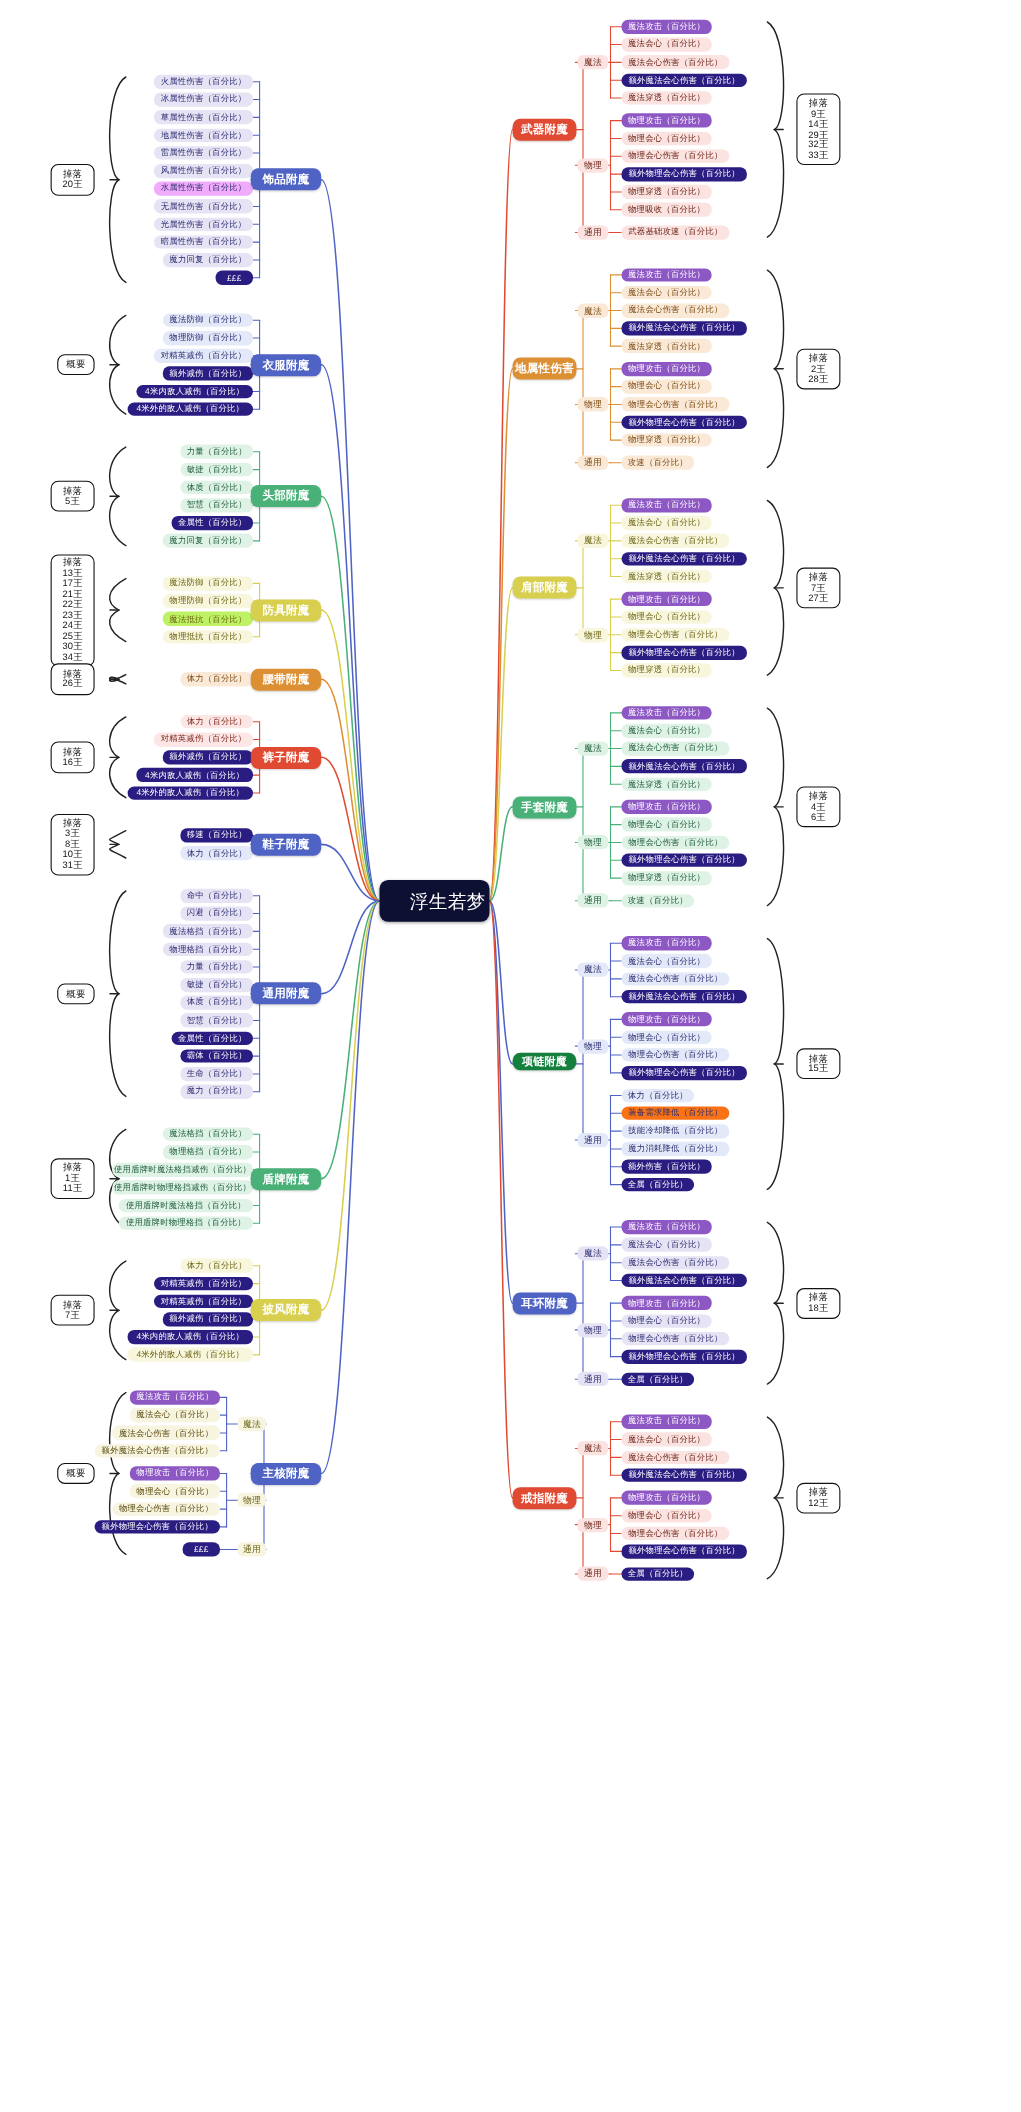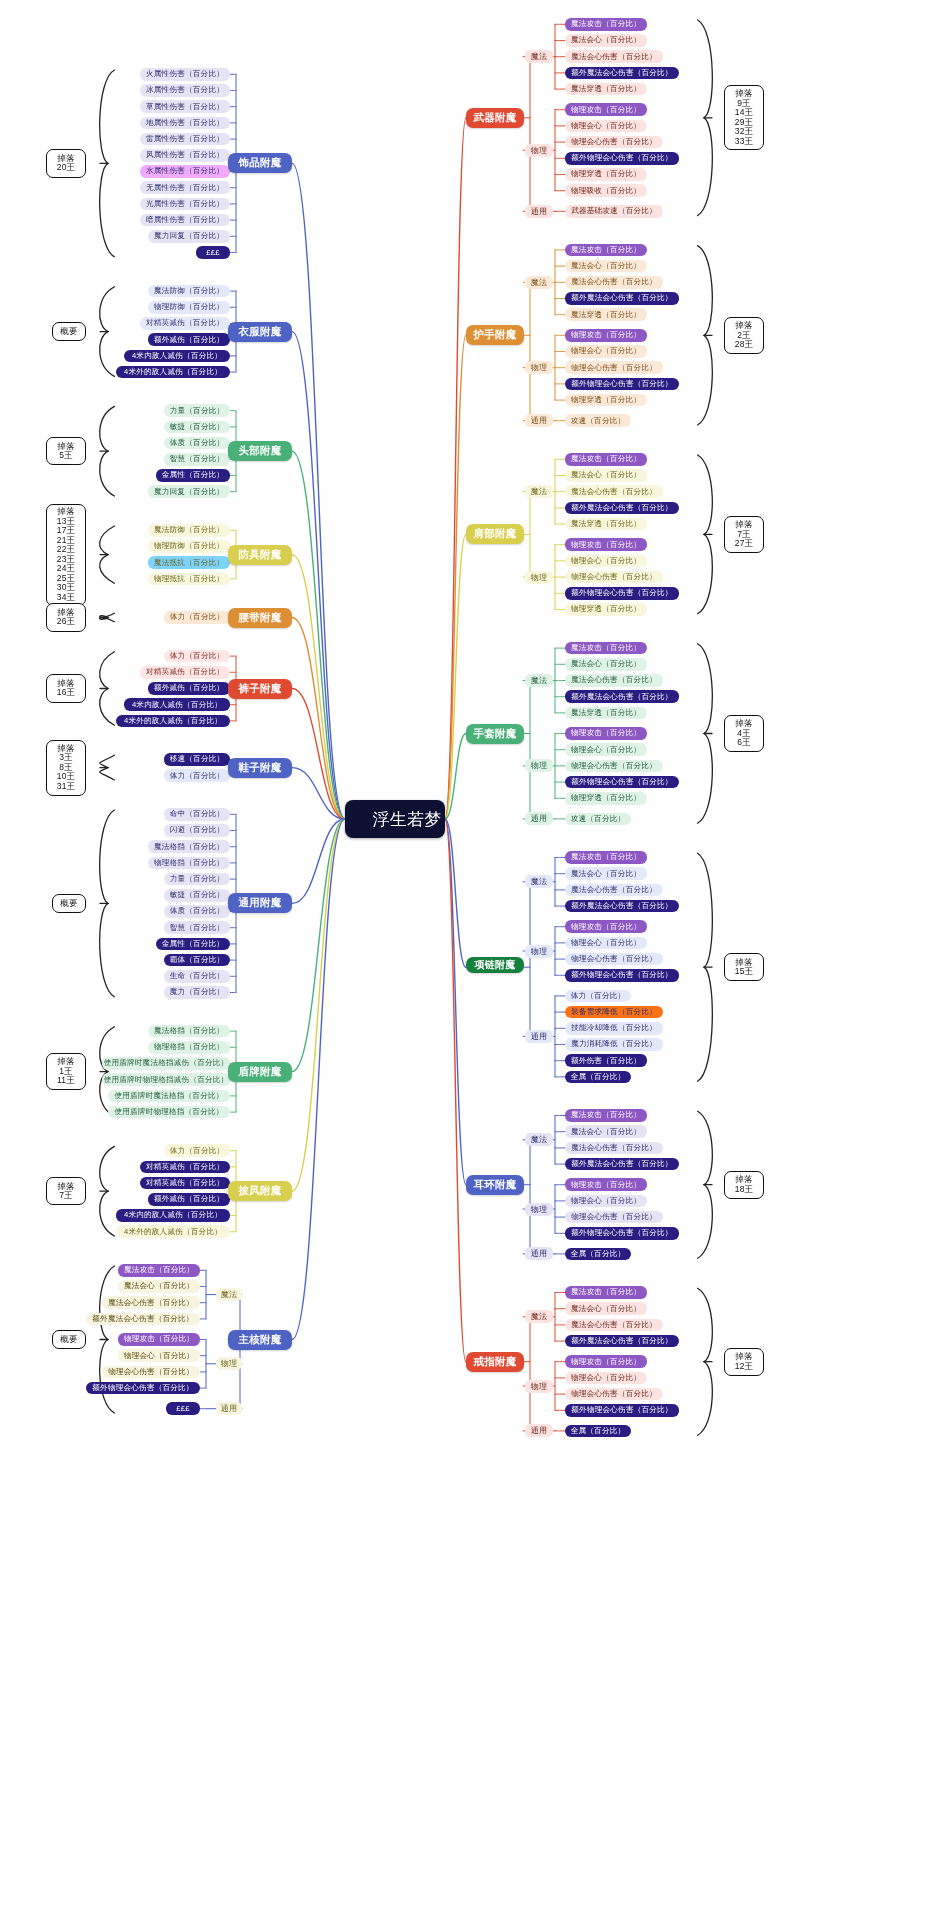--- a/index.html
+++ b/index.html
@@ -365,21 +365,21 @@
       <div class="node leaf" style="left: 565px; top: 308.4px; width: 82px; height: 12.6px; font-size: 7.6px; background: rgb(251, 233, 216); color: rgb(122, 74, 16);">魔法穿透（百分比）</div>
       <div class="node grp" style="left: 525px; top: 275.8px; width: 28px; height: 13px; background: rgb(251, 233, 216); color: rgb(122, 74, 16); font-size: 8px;">魔法</div>
       <div class="node leaf" style="left: 565px; top: 329px; width: 82px; height: 12.6px; font-size: 7.6px; background: rgb(142, 88, 196); color: rgb(255, 255, 255);">物理攻击（百分比）</div>
       <div class="node leaf" style="left: 565px; top: 345.2px; width: 82px; height: 12.6px; font-size: 7.6px; background: rgb(251, 233, 216); color: rgb(122, 74, 16);">物理会心（百分比）</div>
       <div class="node leaf" style="left: 565px; top: 361.4px; width: 98px; height: 12.6px; font-size: 7.6px; background: rgb(251, 233, 216); color: rgb(122, 74, 16);">物理会心伤害（百分比）</div>
       <div class="node leaf" style="left: 565px; top: 377.6px; width: 114px; height: 12.6px; font-size: 7.6px; background: rgb(42, 29, 130); color: rgb(255, 255, 255);">额外物理会心伤害（百分比）</div>
       <div class="node leaf" style="left: 565px; top: 393.8px; width: 82px; height: 12.6px; font-size: 7.6px; background: rgb(251, 233, 216); color: rgb(122, 74, 16);">物理穿透（百分比）</div>
       <div class="node grp" style="left: 525px; top: 361.2px; width: 28px; height: 13px; background: rgb(251, 233, 216); color: rgb(122, 74, 16); font-size: 8px;">物理</div>
       <div class="node leaf" style="left: 565px; top: 414.4px; width: 66px; height: 12.6px; font-size: 7.6px; background: rgb(251, 233, 216); color: rgb(122, 74, 16);">攻速（百分比）</div>
       <div class="node grp" style="left: 525px; top: 414.2px; width: 28px; height: 13px; background: rgb(251, 233, 216); color: rgb(122, 74, 16); font-size: 8px;">通用</div>
-      <div class="node cat" style="left: 466px; top: 325.3px; width: 58px; height: 20px; background: rgb(221, 143, 51); font-size: 10.5px;">护手附魔</div>
+      <div class="node cat" style="left: 466px; top: 325.3px; width: 58px; height: 20px; background: rgb(221, 143, 51); font-size: 10.5px;">地属性伤害</div>
       <div class="node anno" style="left: 724px; top: 316.5px; width: 40px; height: 37.6px;">掉落
 2王
 28王</div>
       <div class="node leaf" style="left: 565px; top: 453px; width: 82px; height: 12.6px; font-size: 7.6px; background: rgb(142, 88, 196); color: rgb(255, 255, 255);">魔法攻击（百分比）</div>
       <div class="node leaf" style="left: 565px; top: 469.2px; width: 82px; height: 12.6px; font-size: 7.6px; background: rgb(248, 246, 220); color: rgb(107, 99, 21);">魔法会心（百分比）</div>
       <div class="node leaf" style="left: 565px; top: 485.4px; width: 98px; height: 12.6px; font-size: 7.6px; background: rgb(248, 246, 220); color: rgb(107, 99, 21);">魔法会心伤害（百分比）</div>
       <div class="node leaf" style="left: 565px; top: 501.6px; width: 114px; height: 12.6px; font-size: 7.6px; background: rgb(42, 29, 130); color: rgb(255, 255, 255);">额外魔法会心伤害（百分比）</div>
       <div class="node leaf" style="left: 565px; top: 517.8px; width: 82px; height: 12.6px; font-size: 7.6px; background: rgb(248, 246, 220); color: rgb(107, 99, 21);">魔法穿透（百分比）</div>
       <div class="node grp" style="left: 525px; top: 485.2px; width: 28px; height: 13px; background: rgb(248, 246, 220); color: rgb(107, 99, 21); font-size: 8px;">魔法</div>
       <div class="node leaf" style="left: 565px; top: 538.4px; width: 82px; height: 12.6px; font-size: 7.6px; background: rgb(142, 88, 196); color: rgb(255, 255, 255);">物理攻击（百分比）</div>
@@ -487,21 +487,21 @@
       <div class="node leaf" style="left: 164px; top: 420.6px; width: 66px; height: 12.6px; font-size: 7.6px; background: rgb(223, 242, 230); color: rgb(29, 92, 58);">敏捷（百分比）</div>
       <div class="node leaf" style="left: 164px; top: 436.8px; width: 66px; height: 12.6px; font-size: 7.6px; background: rgb(223, 242, 230); color: rgb(29, 92, 58);">体质（百分比）</div>
       <div class="node leaf" style="left: 164px; top: 453px; width: 66px; height: 12.6px; font-size: 7.6px; background: rgb(223, 242, 230); color: rgb(29, 92, 58);">智慧（百分比）</div>
       <div class="node leaf" style="left: 156px; top: 469.2px; width: 74px; height: 12.6px; font-size: 7.6px; background: rgb(42, 29, 130); color: rgb(255, 255, 255);">金属性（百分比）</div>
       <div class="node leaf" style="left: 148px; top: 485.4px; width: 82px; height: 12.6px; font-size: 7.6px; background: rgb(223, 242, 230); color: rgb(29, 92, 58);">魔力回复（百分比）</div>
       <div class="node cat" style="left: 228px; top: 441.2px; width: 64px; height: 20px; background: rgb(73, 176, 120); font-size: 10.5px;">头部附魔</div>
       <div class="node anno" style="left: 46px; top: 437px; width: 40px; height: 28.4px;">掉落
 5王</div>
       <div class="node leaf" style="left: 148px; top: 524px; width: 82px; height: 12.6px; font-size: 7.6px; background: rgb(248, 246, 220); color: rgb(107, 99, 21);">魔法防御（百分比）</div>
       <div class="node leaf" style="left: 148px; top: 540.2px; width: 82px; height: 12.6px; font-size: 7.6px; background: rgb(248, 246, 220); color: rgb(107, 99, 21);">物理防御（百分比）</div>
-      <div class="node leaf" style="left: 148px; top: 556.4px; width: 82px; height: 12.6px; font-size: 7.6px; background: #7dd3fc; color: rgb(107, 99, 21);">魔法抵抗（百分比）</div>
+      <div class="node leaf" style="left: 148px; top: 556.4px; width: 82px; height: 12.6px; font-size: 7.6px; background: #bef264; color: rgb(107, 99, 21);">魔法抵抗（百分比）</div>
       <div class="node leaf" style="left: 148px; top: 572.6px; width: 82px; height: 12.6px; font-size: 7.6px; background: rgb(248, 246, 220); color: rgb(107, 99, 21);">物理抵抗（百分比）</div>
       <div class="node cat" style="left: 228px; top: 544.6px; width: 64px; height: 20px; background: rgb(216, 207, 78); font-size: 10.5px;">防具附魔</div>
       <div class="node anno" style="left: 46px; top: 503.6px; width: 40px; height: 102px;">掉落
 13王
 17王
 21王
 22王
 23王
 24王
 25王

